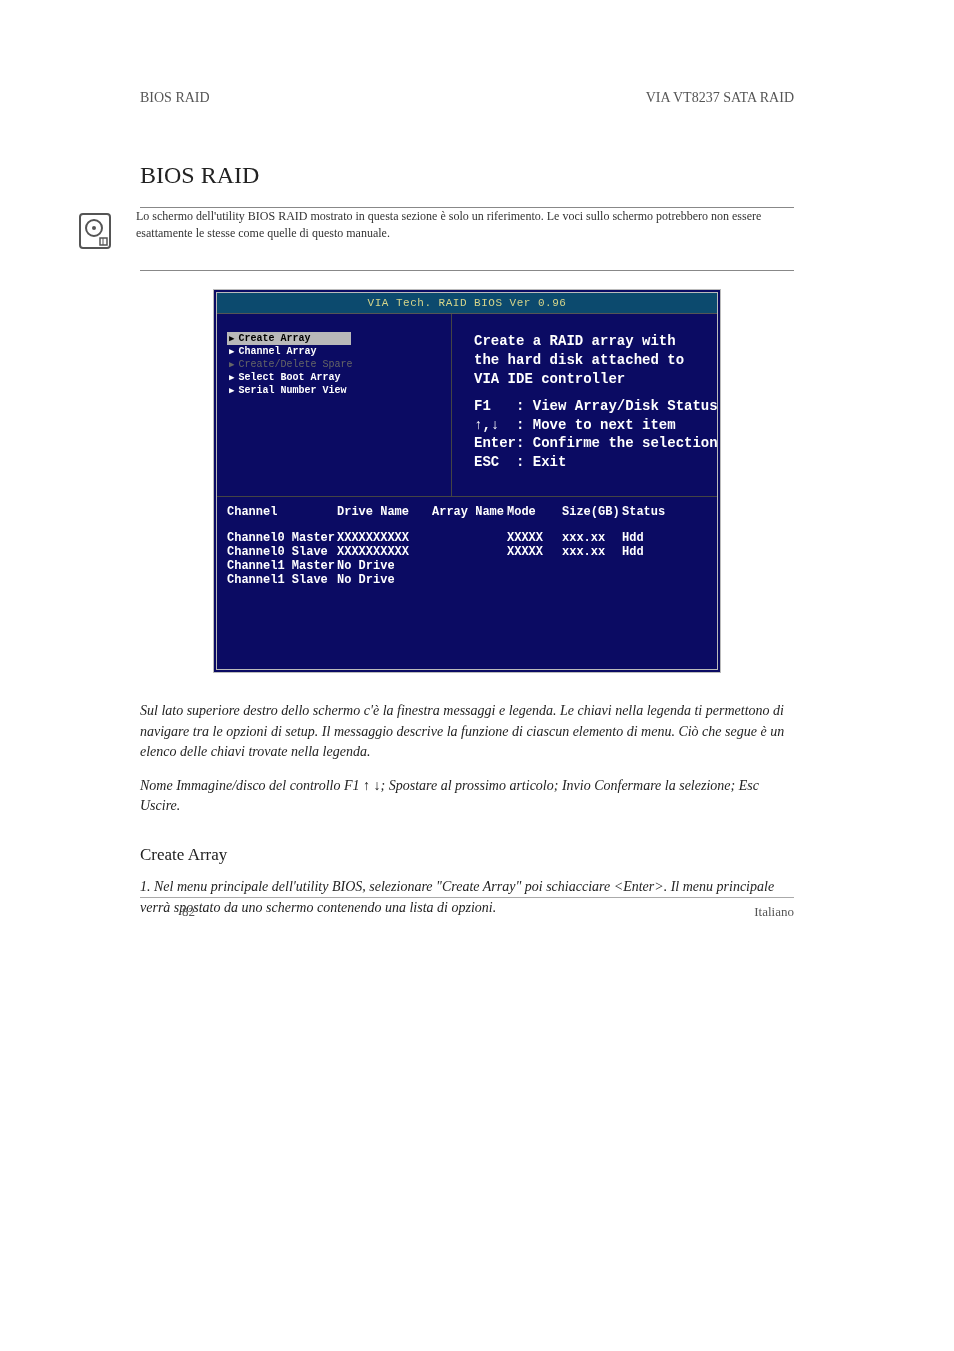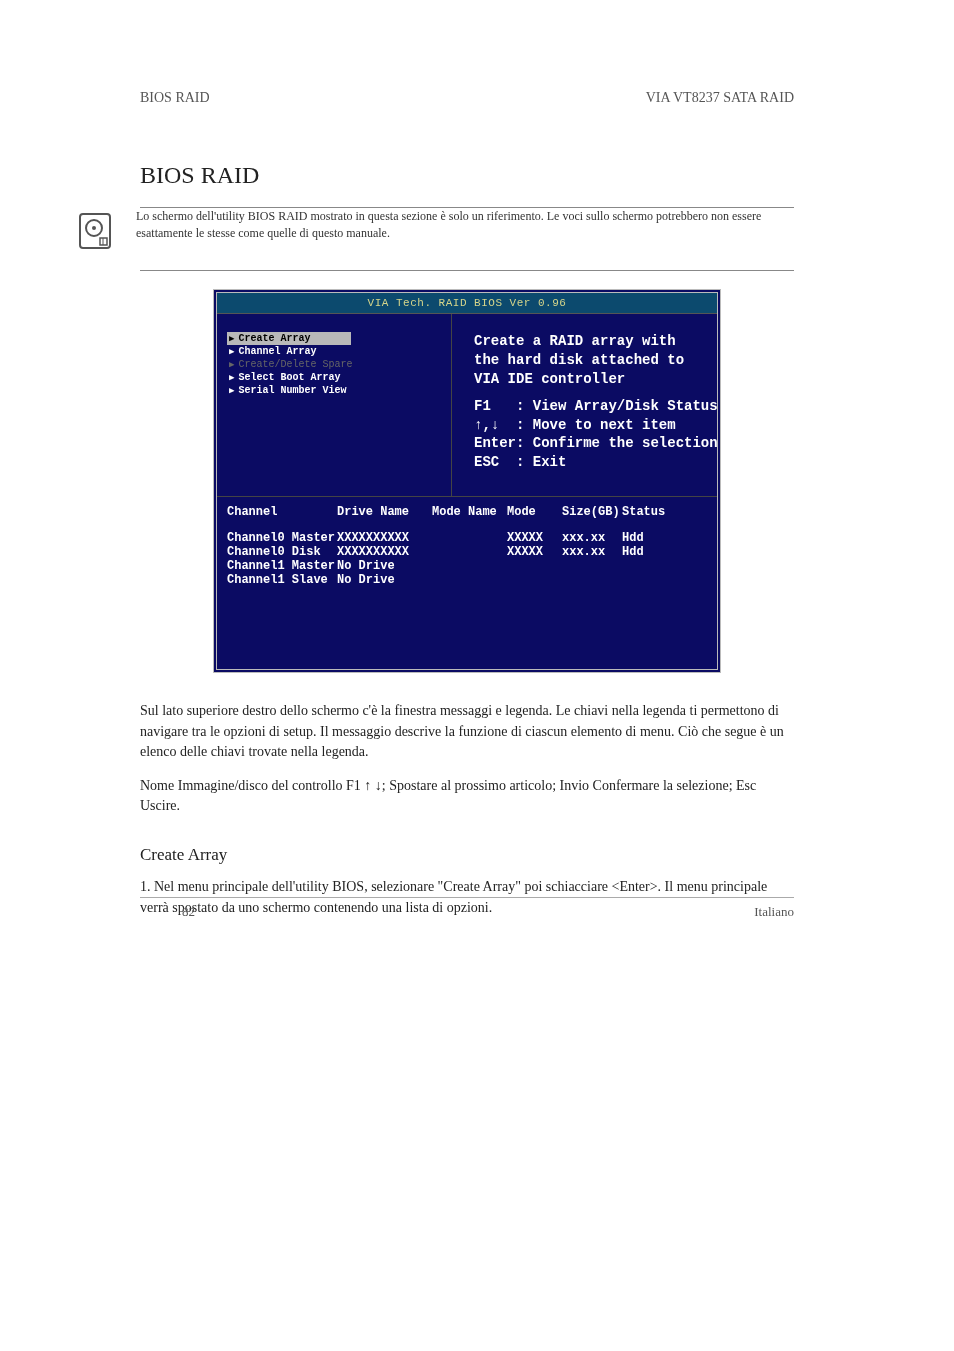--- a/index.html
+++ b/index.html
@@ -24,21 +24,21 @@
   .menu-item .arrow { font-size: 9px; }
   .menu-item.selected { background: #b9b9b9; color: #000; width: 58%; }
   .menu-item.disabled { color: #666; }
   .bios-right b { font-weight: bold; }
   .help-line { white-space: pre; line-height: 1.35; }
   .bios-table { border-top: 1px solid #444; padding: 8px 10px 82px 10px; font-size: 12px; }
   .bios-th, .bios-tr { display: grid; grid-template-columns: 110px 95px 75px 55px 60px 48px; gap: 0; }
   .bios-th { font-weight: bold; margin-bottom: 12px; }
   .bios-tr .c4, .bios-tr .c5, .bios-tr .c6, .bios-th .c4, .bios-th .c5, .bios-th .c6 { text-align: left; }
   .body-text { margin-top: 28px; font-size: 14px; line-height: 1.45; color: #222; }
-  .body-text p { margin-bottom: 14px; }
+  .body-text p { margin-bottom: 14px; font-style: italic; }
   .subhead { font-size: 17px; margin-top: 26px; margin-bottom: 10px; }
   .footer { position: absolute; left: 140px; right: 160px; bottom: 58px; }
   .footer-rule { border: none; border-top: 1px solid #aaa; margin-bottom: 6px; }
   .footer-row { display: flex; justify-content: space-between; font-size: 13px; color: #555; margin-left: 42px; }
 </style>
 </head>
 <body>
 
 <div class="page">
   <div class="header-row">
@@ -99,35 +99,35 @@
               <div class="help-line"><b>F1   : View Array/Disk Status</b></div>
               <div class="help-line"><b>↑,↓  : Move to next item</b></div>
               <div class="help-line"><b>Enter: Confirme the selection</b></div>
               <div class="help-line"><b>ESC  : Exit</b></div>
             </div>
           </div>
           <div class="bios-table">
             <div class="bios-th">
               <b>Channel</b>
               <b>Drive Name</b>
-              <b>Mode Name</b>
+              <b>Array Name</b>
               <b class="c4">Mode</b>
               <b class="c5">Size(GB)</b>
               <b class="c6">Status</b>
             </div>
             <div class="bios-tr">
               <b>Channel0 Master</b>
               <b>XXXXXXXXXX</b>
               <span></span>
               <b class="c4">XXXXX</b>
               <b class="c5">xxx.xx</b>
               <b class="c6">Hdd</b>
             </div>
             <div class="bios-tr">
-              <b>Channel0 Disk</b>
+              <b>Channel0 Slave</b>
               <b>XXXXXXXXXX</b>
               <span></span>
               <b class="c4">XXXXX</b>
               <b class="c5">xxx.xx</b>
               <b class="c6">Hdd</b>
             </div>
             <div class="bios-tr">
               <b>Channel1 Master</b>
               <b>No Drive</b>
               <span></span>

